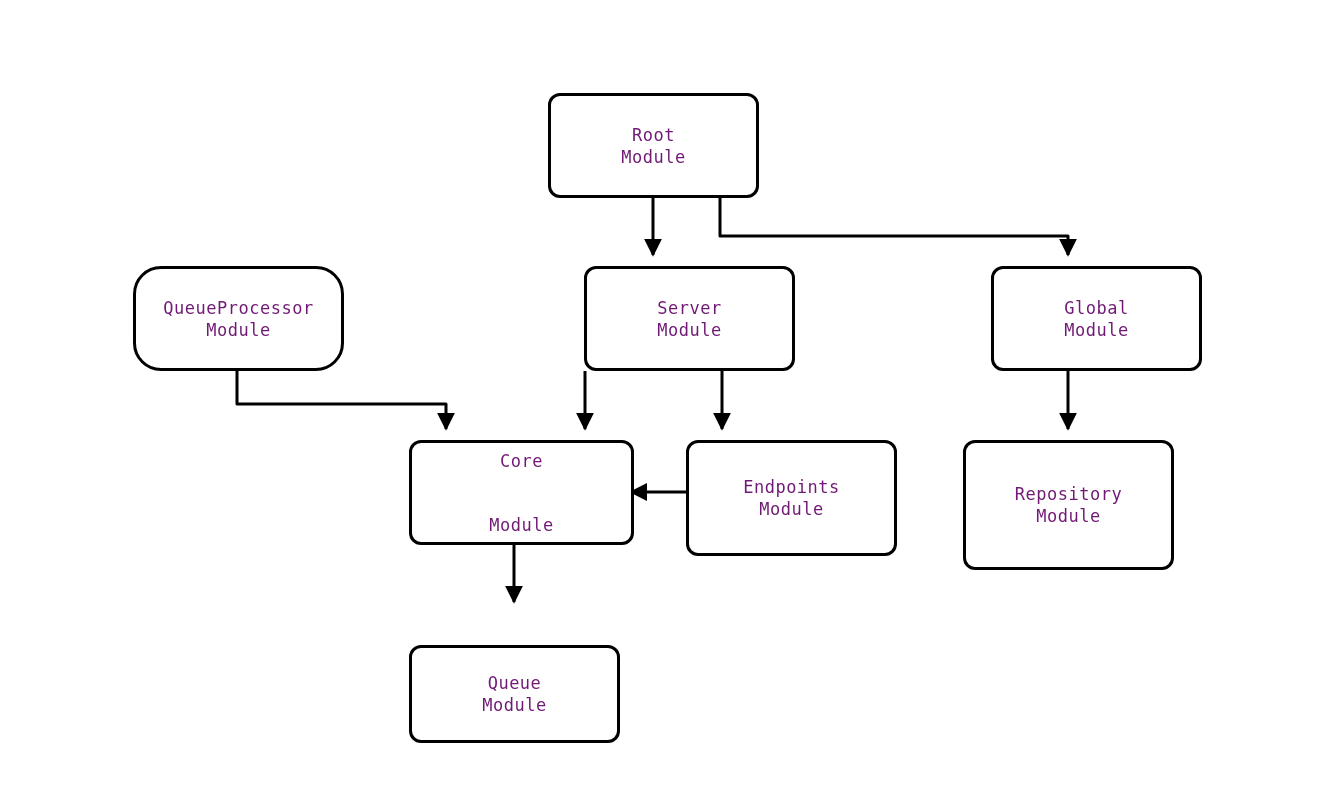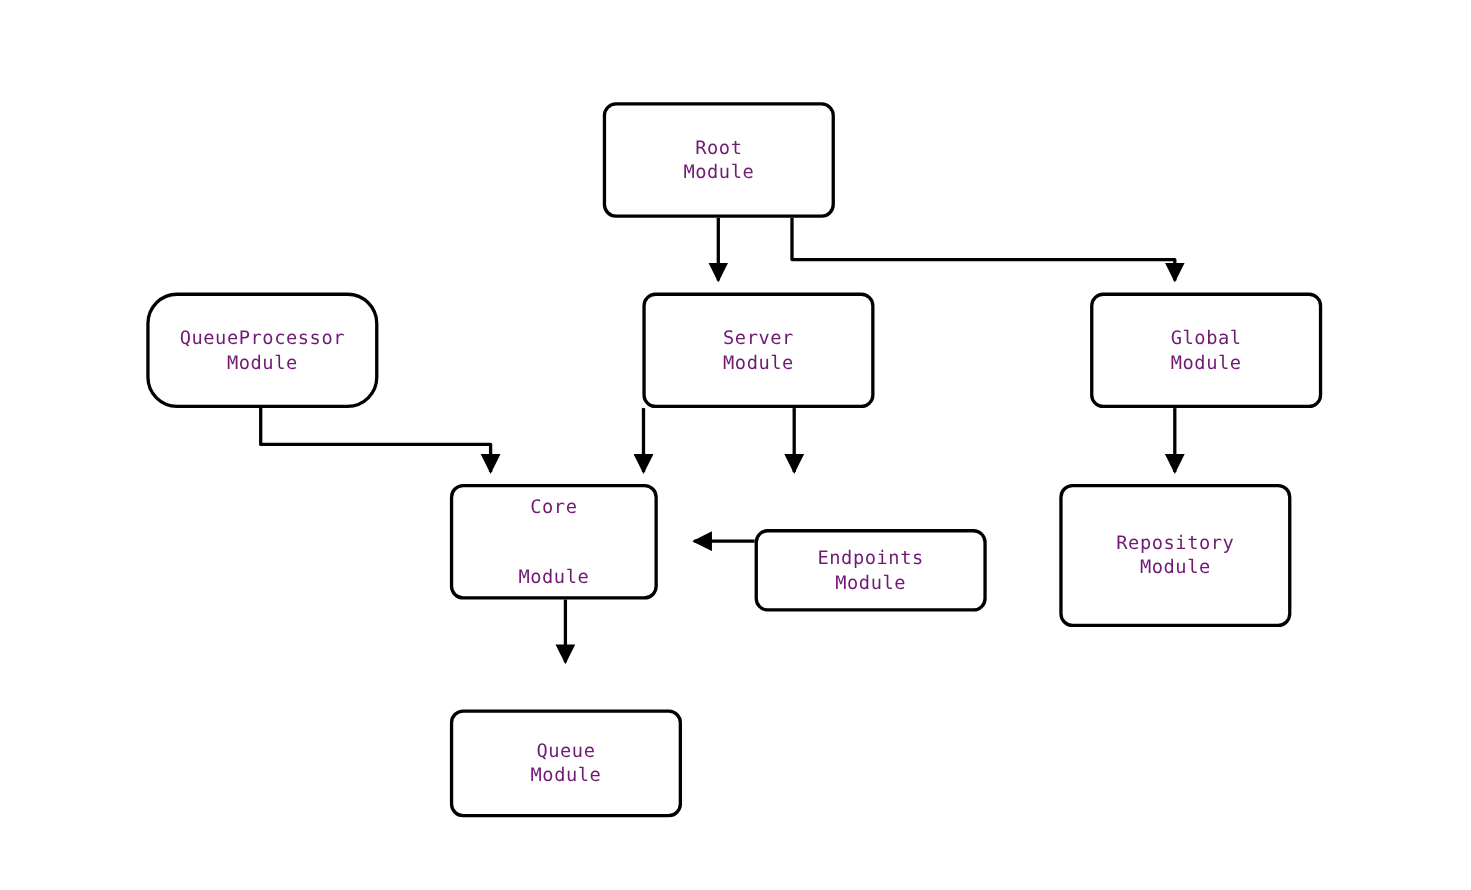--- a/index.html
+++ b/index.html
@@ -91,26 +91,26 @@
   <div class="node" style="left:548px; top:266px; width:211px; height:105px;margin-left:36px;">
     <span class="line1">Server</span>
     <span class="line2">Module</span>
   </div>
 
   <div class="node" style="left:991px; top:266px; width:211px; height:105px;">
     <span class="line1">Global</span>
     <span class="line2">Module</span>
   </div>
 
-  <div class="node" style="left:409px; top:440px; width:189px; height:105px;gap:42px;">
+  <div class="node" style="left:409px; top:440px; width:225px; height:105px;gap:42px;">
     <span class="line1">Core</span>
     <span class="line2">Module</span>
   </div>
 
-  <div class="node" style="left:686px; top:440px; width:211px; height:75px;margin-top:41px;">
+  <div class="node" style="left:686px; top:440px; width:211px; height:116px;">
     <span class="line1">Endpoints</span>
     <span class="line2">Module</span>
   </div>
 
   <div class="node" style="left:963px; top:440px; width:211px; height:130px;">
     <span class="line1">Repository</span>
     <span class="line2">Module</span>
   </div>
 
   <div class="node" style="left:409px; top:645px; width:211px; height:98px;">

